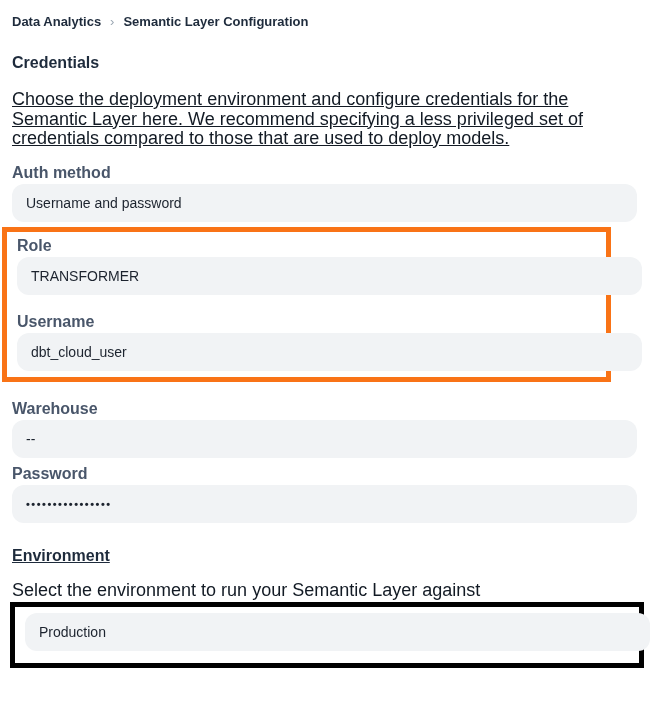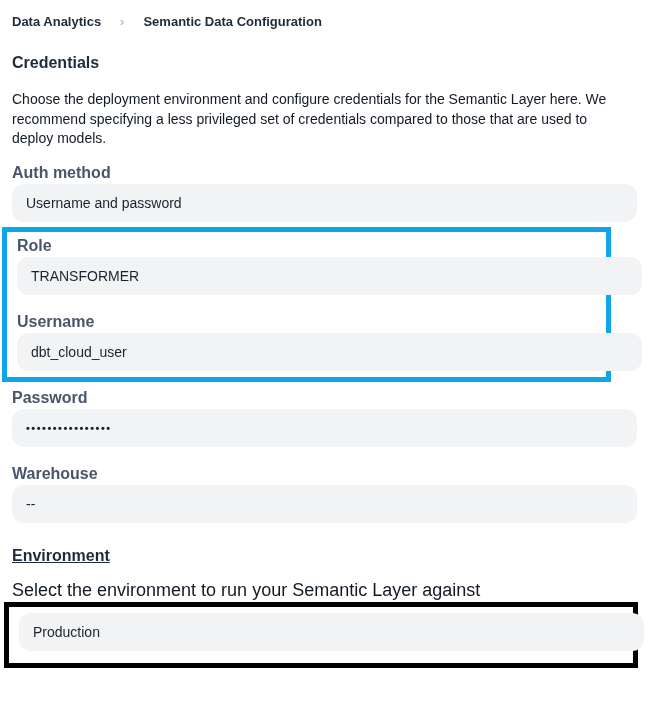--- a/index.html
+++ b/index.html
@@ -7,39 +7,39 @@
   .page {
     position:relative;
     width:661px; height:716px;
     background:#ffffff;
     font-family:"Liberation Sans", sans-serif;
     color:#16202b;
     overflow:hidden;
   }
   
   .breadcrumb {
-    display:flex; align-items:flex-start; gap:19px;
+    display:flex; align-items:flex-start; gap:9px;
     padding:14px 0 0 12px;
     font-size:13px; font-weight:700; color:#1e2b3c;
     line-height:16px;
   }
   .breadcrumb .sep {
     color:#9aa6b2; font-weight:400; font-size:13px;
   }
   
   .h-section {
     margin:21px 0 0 12px;
     font-size:16px; font-weight:700; color:#1e2b3c;
     line-height:24px;
   }
   
   .desc {
     margin:15px 0 0 12px;
     width:604px;
-    font-size:14px; line-height:19.5px; color:#121a24;
+    font-size:18px; line-height:19.5px; color:#121a24;text-decoration:underline;
   }
   .desc-single {
     margin:15px 0 0 12px;
     width:604px;
     font-size:18px; line-height:15px; color:#121a24;
   }
   
   .field-group { margin-left:12px; }
   .field-label {
     display:block;
@@ -59,43 +59,43 @@
   .field.password {
     font-size:11px; font-weight:700; letter-spacing:1.5px;
   }
   .mt-auth { margin-top:17px; }
   .mt-password { margin-top:9px; }
   .mt-warehouse { margin-top:20px; }
   
   .annotation-box {
     margin-left:2px; margin-top:5px;
     width:609px;
-    border:5px solid #0ea5e9;
+    border:5px solid #f97316;
     padding:7px 0 6px 5px;
     background:transparent;
   }
   .annotation-box .field-group { margin-left:5px; }
   .annotation-box .gap { height:20px; }
   .annotation-box-env {
-    margin-left:4px; margin-top:4px;
+    margin-left:10px; margin-top:4px;
     width:634px;
     border:5px solid #000000;
     padding:6px 0 12px 5px;
   }
   .annotation-box-env .field-group { margin-left:5px; }
 </style>
 </head>
 <body>
 
 <div class="page">
 
   <nav class="breadcrumb">
     <span>Data Analytics</span>
     <span class="sep">›</span>
-    <span>Semantic Data Configuration</span>
+    <span>Semantic Layer Configuration</span>
   </nav>
 
   <h1 class="h-section">Credentials</h1>
 
   <p class="desc">Choose the deployment environment and configure credentials for the Semantic Layer here. We recommend specifying a less privileged set of credentials compared to those that are used to deploy models.</p>
 
   <div class="field-group mt-auth">
     <span class="field-label">Auth method</span>
     <div class="field">Username and password</div>
   </div>
@@ -105,28 +105,28 @@
       <span class="field-label">Role</span>
       <div class="field">TRANSFORMER</div>
     </div>
     <div class="gap"></div>
     <div class="field-group">
       <span class="field-label">Username</span>
       <div class="field">dbt_cloud_user</div>
     </div>
   </div>
 
+  <div class="field-group mt-warehouse">
+    <span class="field-label">Warehouse</span>
+    <div class="field">--</div>
+  </div>
+
   <div class="field-group mt-password">
     <span class="field-label">Password</span>
     <div class="field password">••••••••••••••••</div>
-  </div>
-
-  <div class="field-group mt-warehouse">
-    <span class="field-label">Warehouse</span>
-    <div class="field">--</div>
   </div>
 
   <h1 class="h-section" style="text-decoration:underline;">Environment</h1>
 
   <p class="desc-single">Select the environment to run your Semantic Layer against</p>
 
   <div class="annotation-box-env">
     <div class="field-group">
       <div class="field">Production</div>
     </div>

